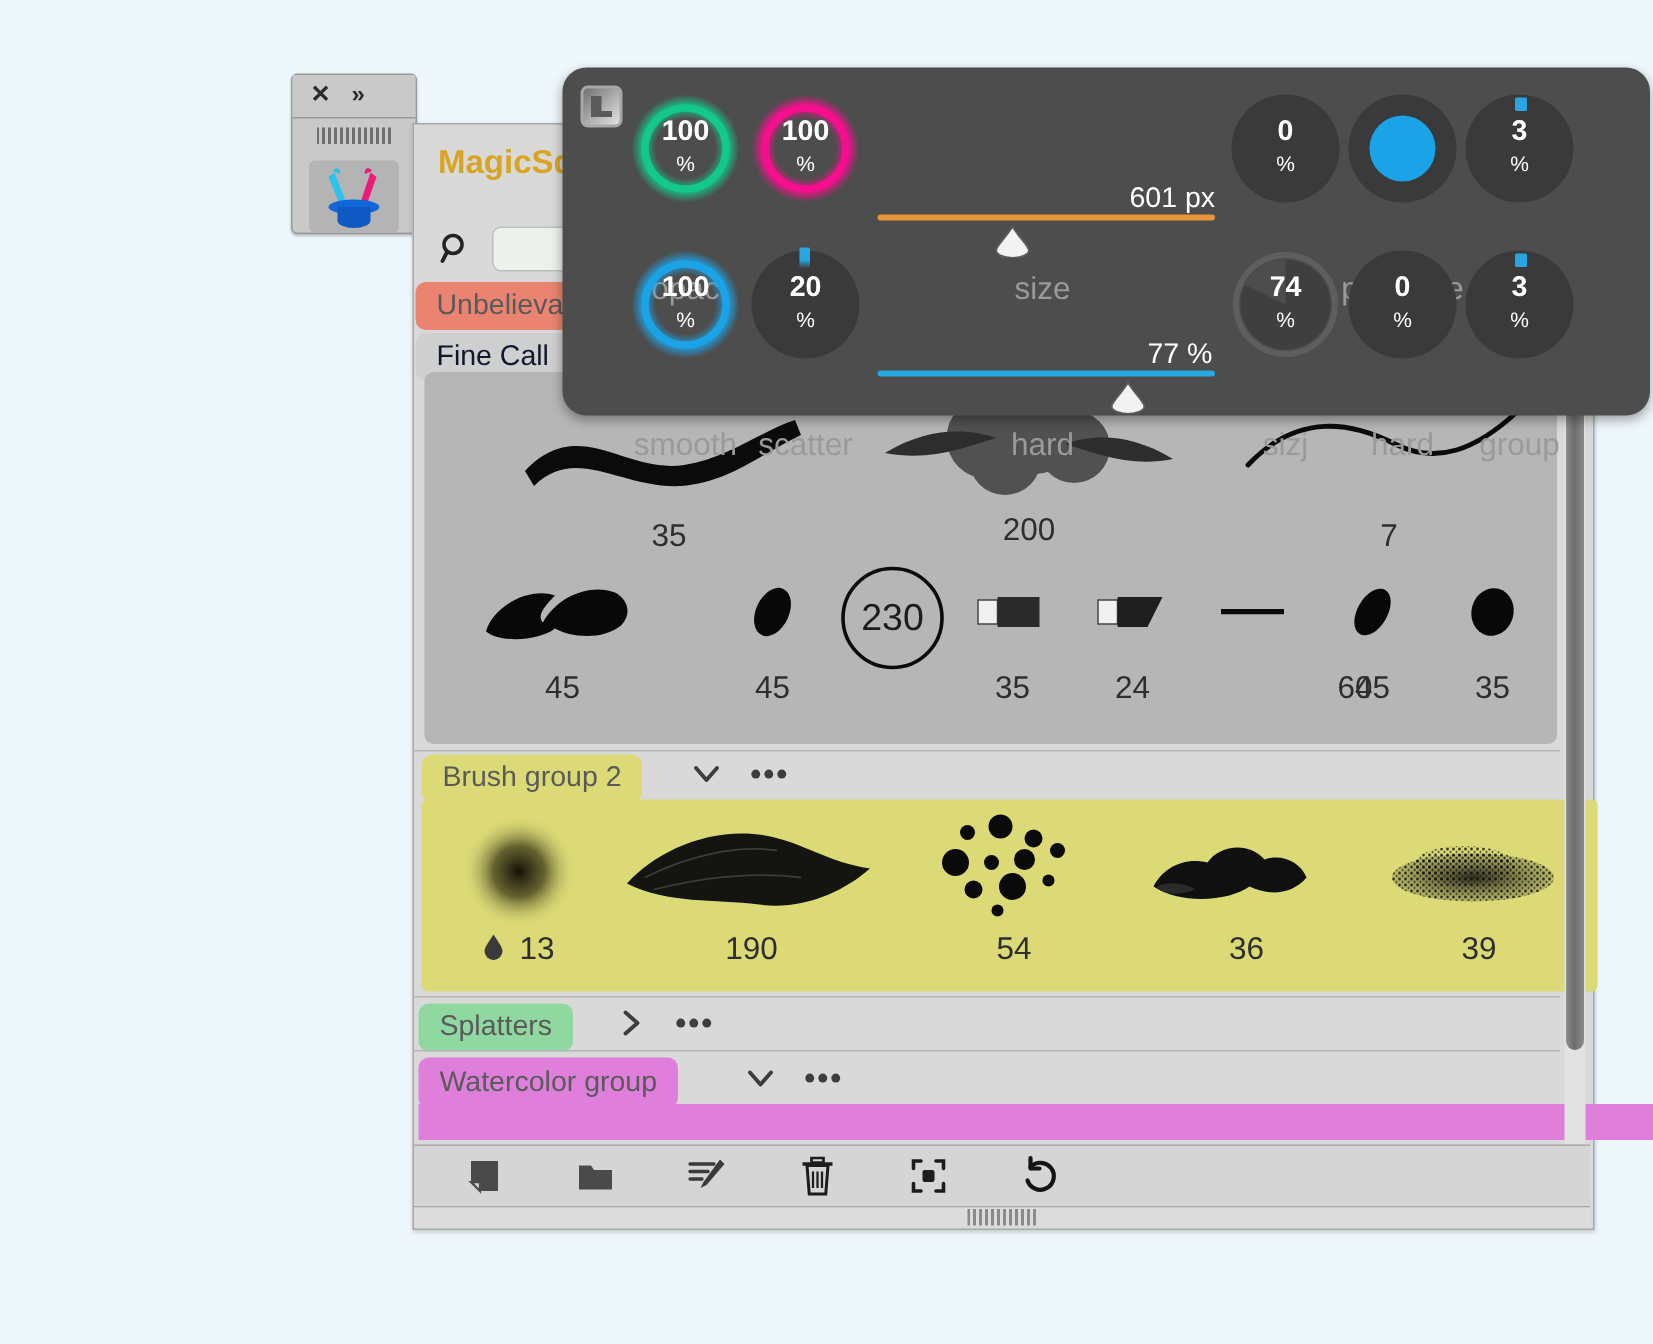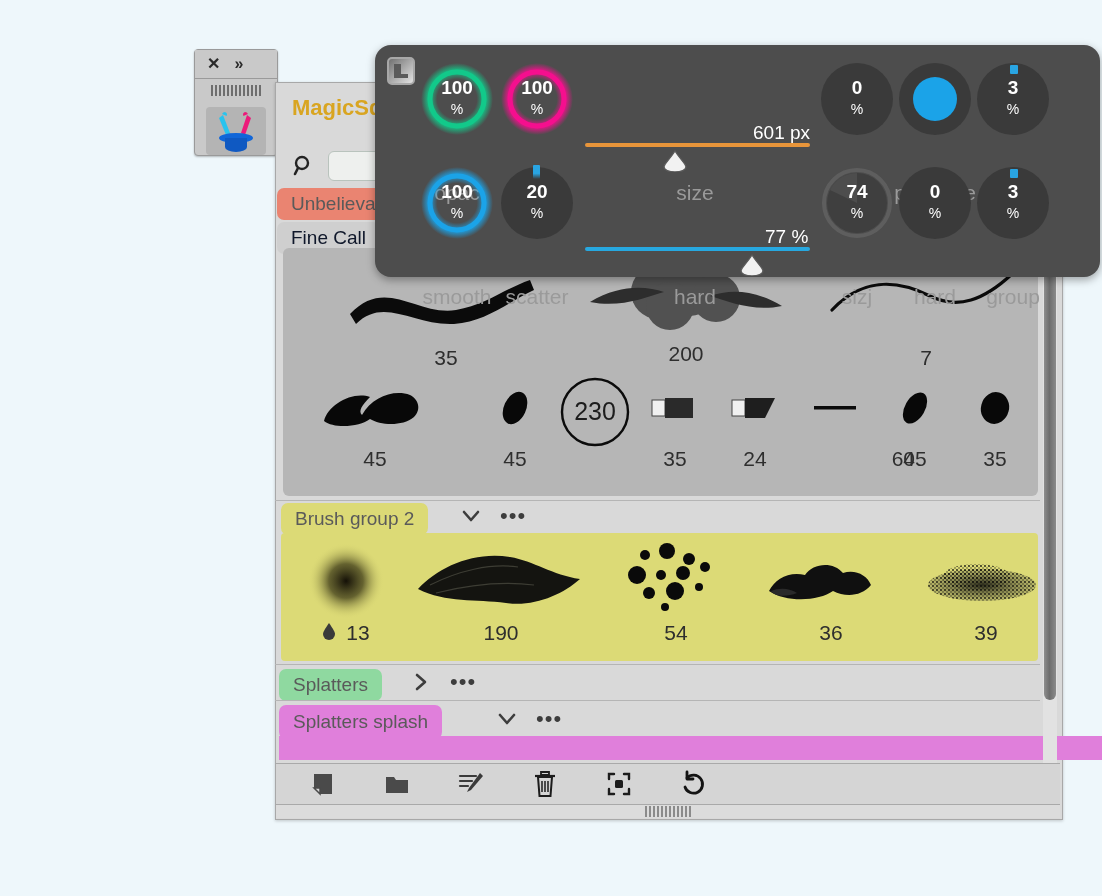--- a/index.html
+++ b/index.html
@@ -64,21 +64,21 @@
   #grp2-tab{left:277px;top:222px;background:#cfcfcf;color:#0f172a;}
   #grp2-panel{
     position:absolute;left:283px;top:248px;width:755px;height:248px;
     background:#b6b6b6;border-radius:6px;
   }
   
   #grp3-tab{left:281px;top:503px;background:#dcda76;}
   #grp3-ctrl{left:460px;top:505px;}
   #grp3-panel{
     position:absolute;left:281px;top:533px;width:757px;height:128px;
-    background:#dcda76;border-radius:4px;
+    background:#dcda76;border-radius:4px;padding-left:27px;
   }
   
   #grp4-tab{left:279px;top:669px;background:#8fd9a0;}
   #grp4-ctrl{left:410px;top:671px;}
   
   #grp5-tab{left:279px;top:705px;background:#e07fdb;height:34px;}
   #grp5-ctrl{left:496px;top:708px;}
   #grp5-panel{
     position:absolute;left:279px;top:736px;width:960px;height:24px;
     background:#e07fdb;
@@ -377,21 +377,21 @@
   <span class="chev">
     <svg width="22" height="22" viewBox="0 0 22 22">
         <path d="M7 4 L15 11 L7 18" fill="none" stroke="#3d3d3d" stroke-width="2.6" stroke-linecap="round" stroke-linejoin="round"></path>
       </svg>
   </span>
   <span class="dots">•••</span>
 </div>
 
 <div class="list-div" style="top:700px;"></div>
 <div class="group-tab" id="grp5-tab">
-  <span>Splatters splash</span>
+  <span>Watercolor group</span>
 </div>
 <div class="grp-ctrl" id="grp5-ctrl">
   <span class="chev">
     <svg width="22" height="22" viewBox="0 0 22 22">
         <path d="M4 7 L11 15 L18 7" fill="none" stroke="#3d3d3d" stroke-width="2.6" stroke-linecap="round" stroke-linejoin="round"></path>
       </svg>
   </span>
   <span class="dots">•••</span>
 </div>
 <div id="grp5-panel"></div>

